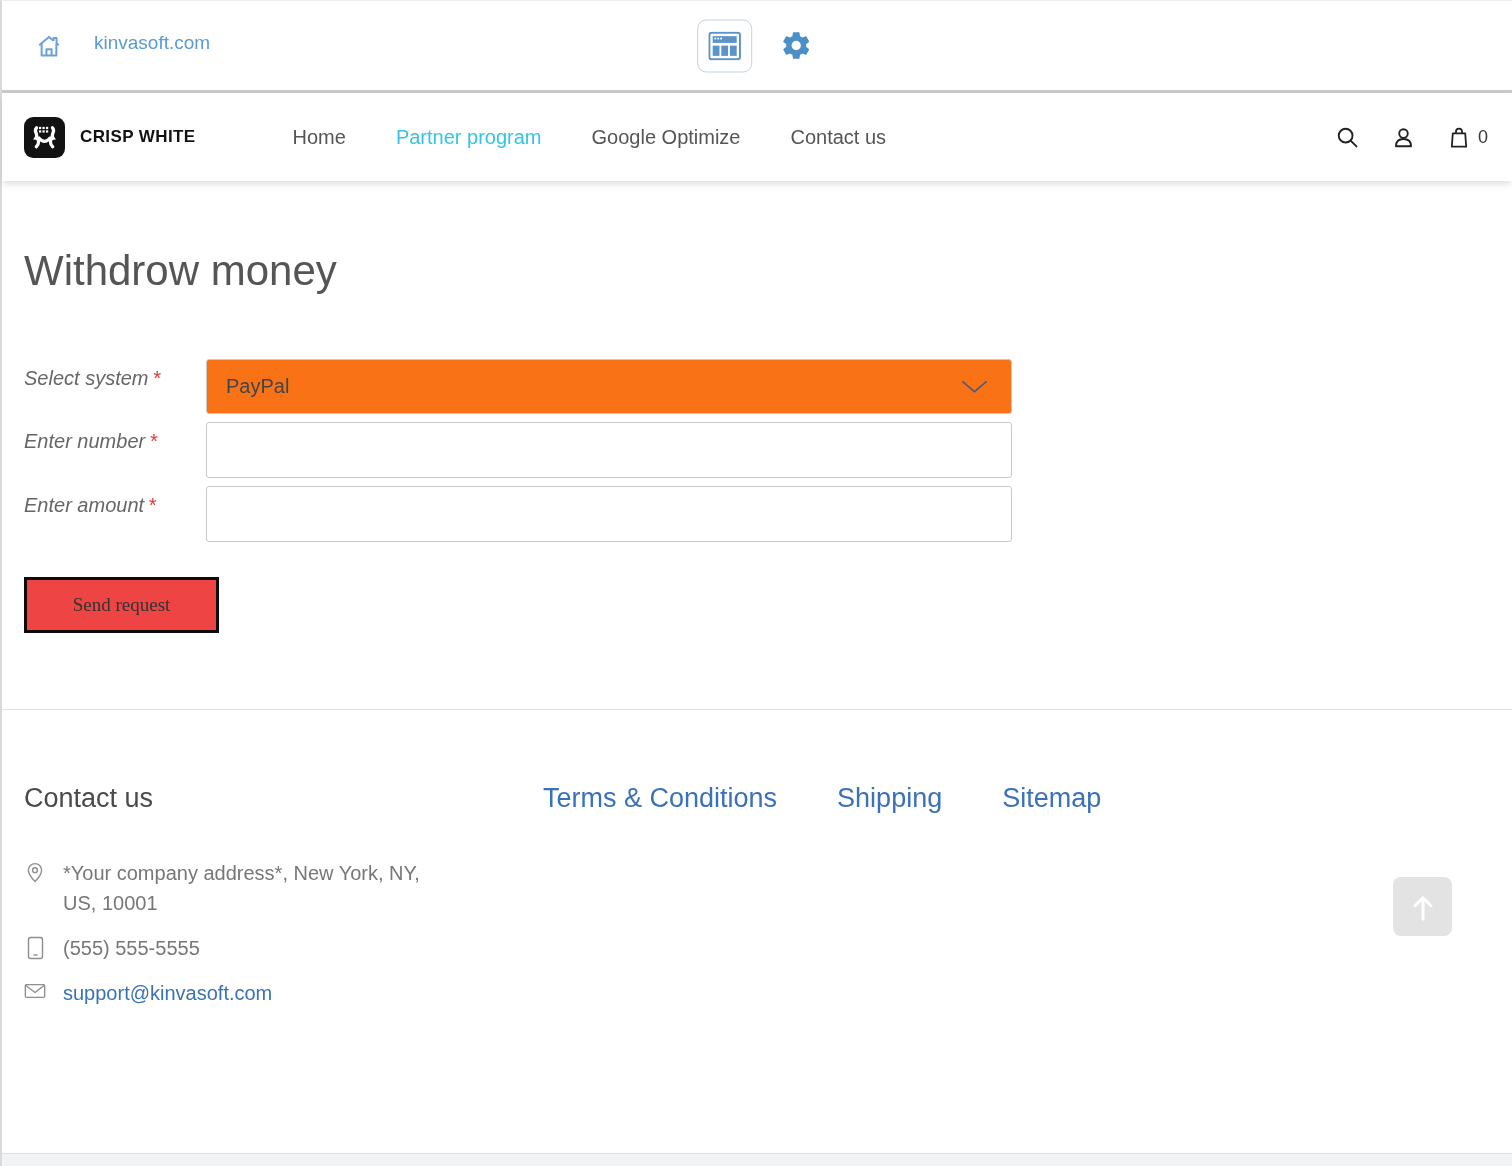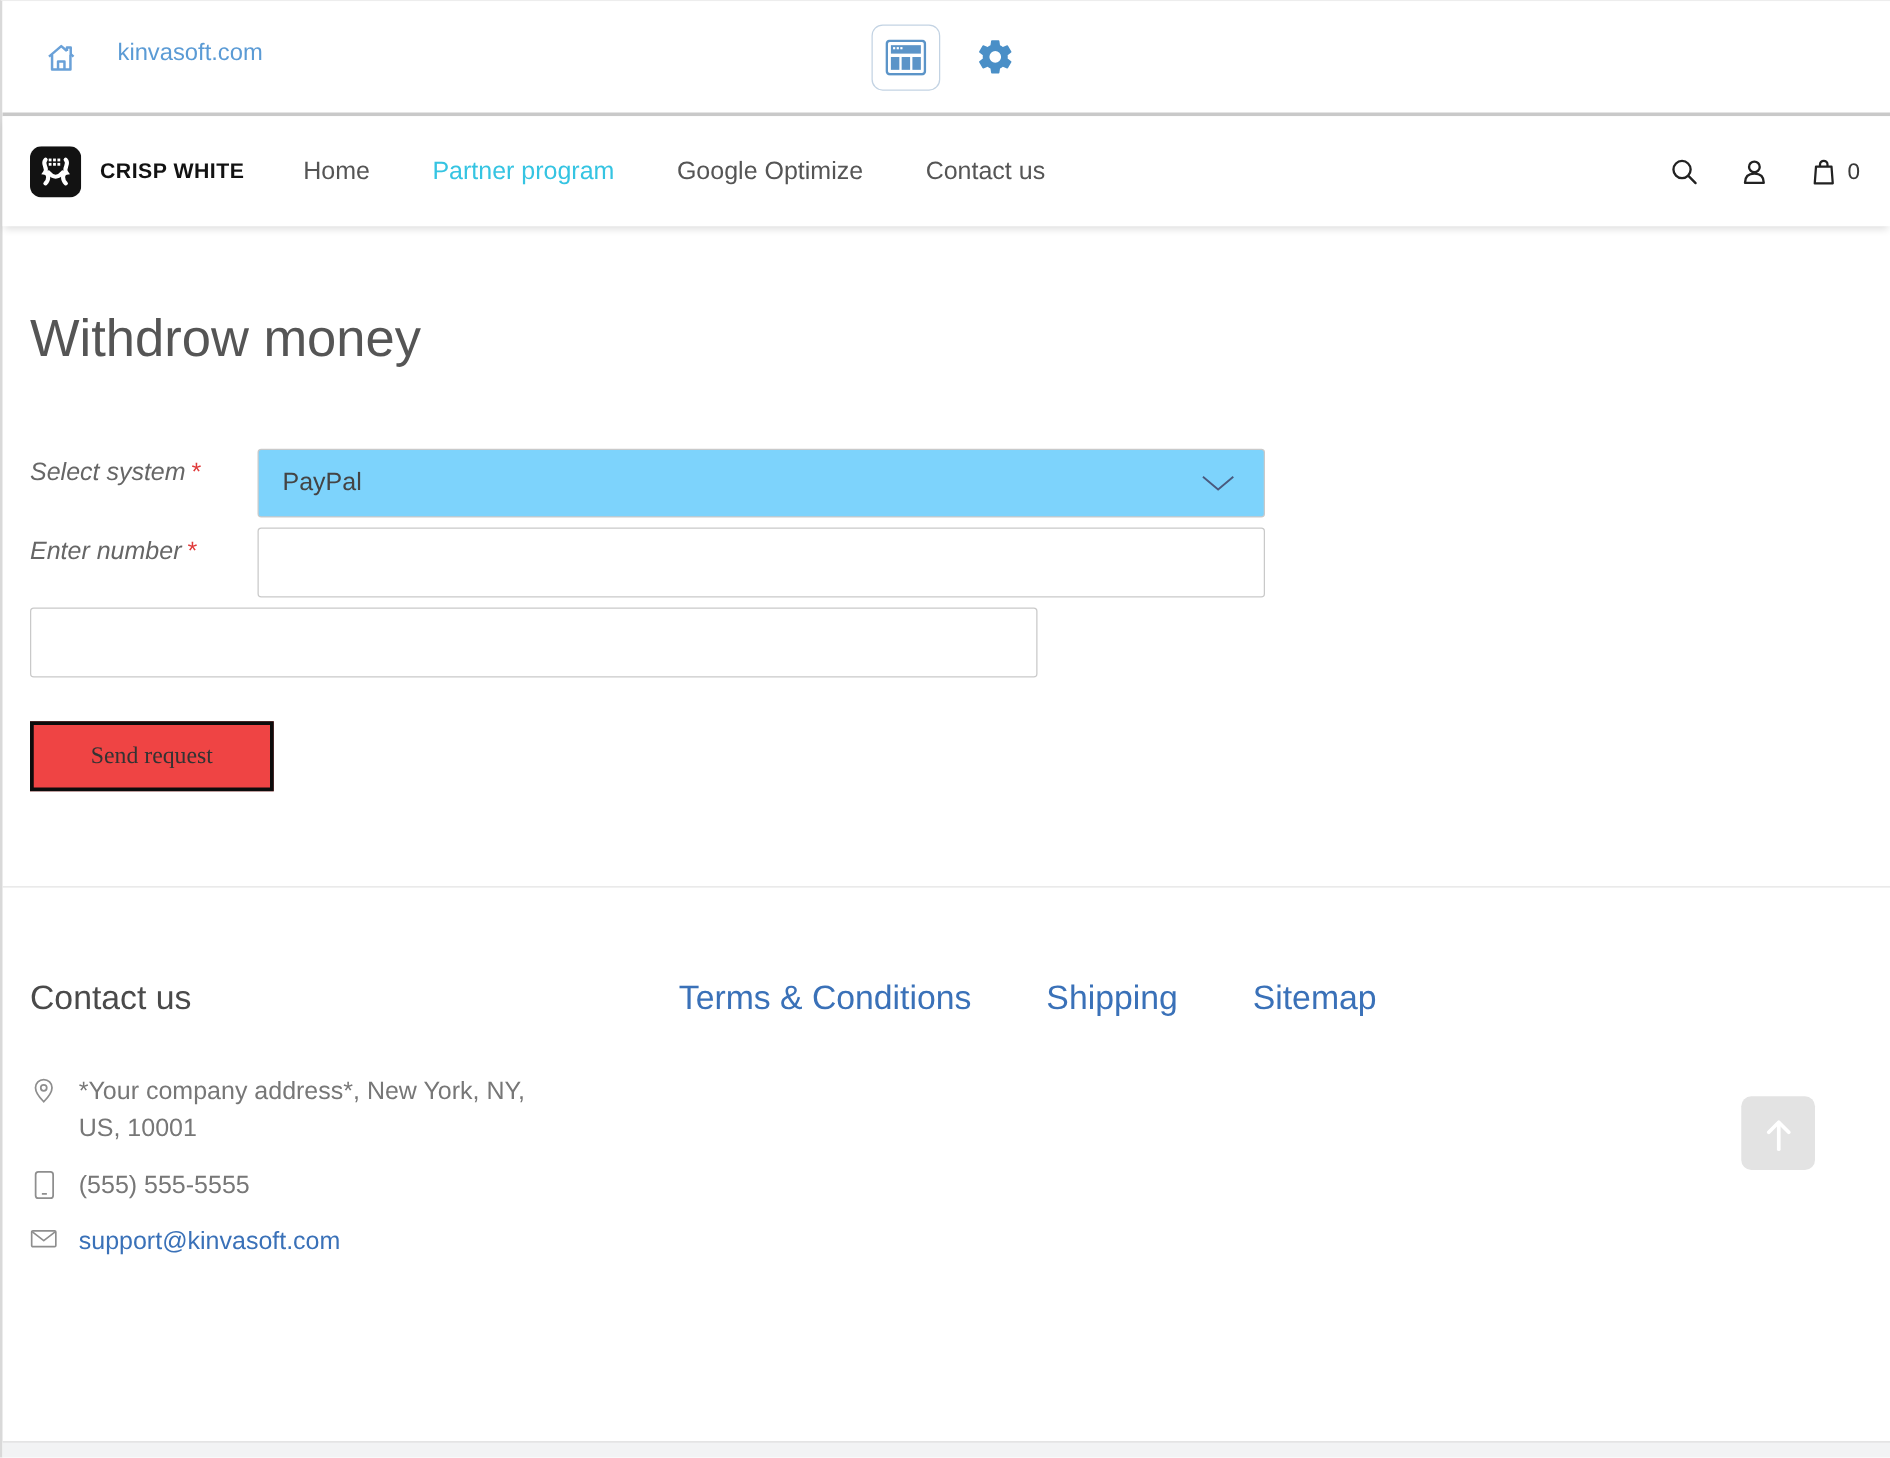--- a/index.html
+++ b/index.html
@@ -25,21 +25,21 @@
     width:55px; height:53px; border:1px solid #c3d3e3; border-radius:9px; background:#fff;
     display:flex; align-items:center; justify-content:center; cursor:pointer;
   }
 
   
   .navbar {
     height:88px; background:#fff; display:flex; align-items:center;
     padding:0 24px 0 22px; position:relative; z-index:3;
     box-shadow:0 4px 6px -1px rgba(0,0,0,0.13);
   }
-  .brand { display:flex; align-items:center; gap:15px; margin-right:47px; }
+  .brand { display:flex; align-items:center; gap:15px; margin-right:97px; }
   .brand-name { font-size:17px; font-weight:700; letter-spacing:.4px; color:#121212; white-space:nowrap; }
   .nav-links { display:flex; gap:50px; }
   .nav-link { font-size:20px; color:#555; cursor:pointer; white-space:nowrap; }
   .nav-link.active { color:#35c4e2; }
   .nav-icons { margin-left:auto; display:flex; align-items:center; gap:31px; }
   .nav-icon { cursor:pointer; display:flex; align-items:center; }
   .cart-group { display:flex; align-items:center; gap:7px; cursor:pointer; }
   .cart-count { font-size:18px; color:#3a3a3a; }
 
   
@@ -52,21 +52,21 @@
   .table-cell.value-cell { border-left:1px solid #e7e7e7; padding-left:24px; }
 
   .page-title { margin:66px 0 18px 0; font-size:42px; font-weight:400; color:#555; line-height:48px; }
 
   .withdraw-form { margin-top:64px; }
   .form-row { display:flex; margin-bottom:8px; }
   .form-label { width:182px; padding-top:8px; font-size:20px; color:#666; flex:none;font-style:italic; }
   .req { color:#e03a3a; margin-left:4px; }
   .form-control { width:806px; flex:none; }
   .select-box {
-    height:55px; border:1px solid #c9c9c9; border-radius:3px; background:#7dd3fc;
+    height:55px; border:1px solid #c9c9c9; border-radius:3px; background:#f97316;
     display:flex; align-items:center; justify-content:space-between;
     padding:0 22px 0 19px; cursor:pointer;
   }
   .select-value { font-size:20px; color:#444; }
   .text-input {
     width:100%; height:56px; border:1px solid #c9c9c9; border-radius:3px;
     font-size:20px; color:#444; padding:0 18px; font-family:inherit; background:#fff; outline:none;
   }
   .submit-btn {
     margin-top:27px; width:195px; height:56px; background:#ef4444;
@@ -218,20 +218,23 @@
       <div class="form-row">
         <div class="form-label">
           <span>Enter number</span><span class="req">*</span>
         </div>
         <div class="form-control">
           <input class="text-input" type="text" value="" style="">
         </div>
       </div>
 
       <div class="form-row">
+        <div class="form-label">
+          <span>Enter amount</span><span class="req">*</span>
+        </div>
         <div class="form-control">
           <input class="text-input" type="text" value="" style="">
         </div>
       </div>
 
       <button class="submit-btn">Send request</button>
     </div>
   </div>
 
   <div class="divider"></div>

